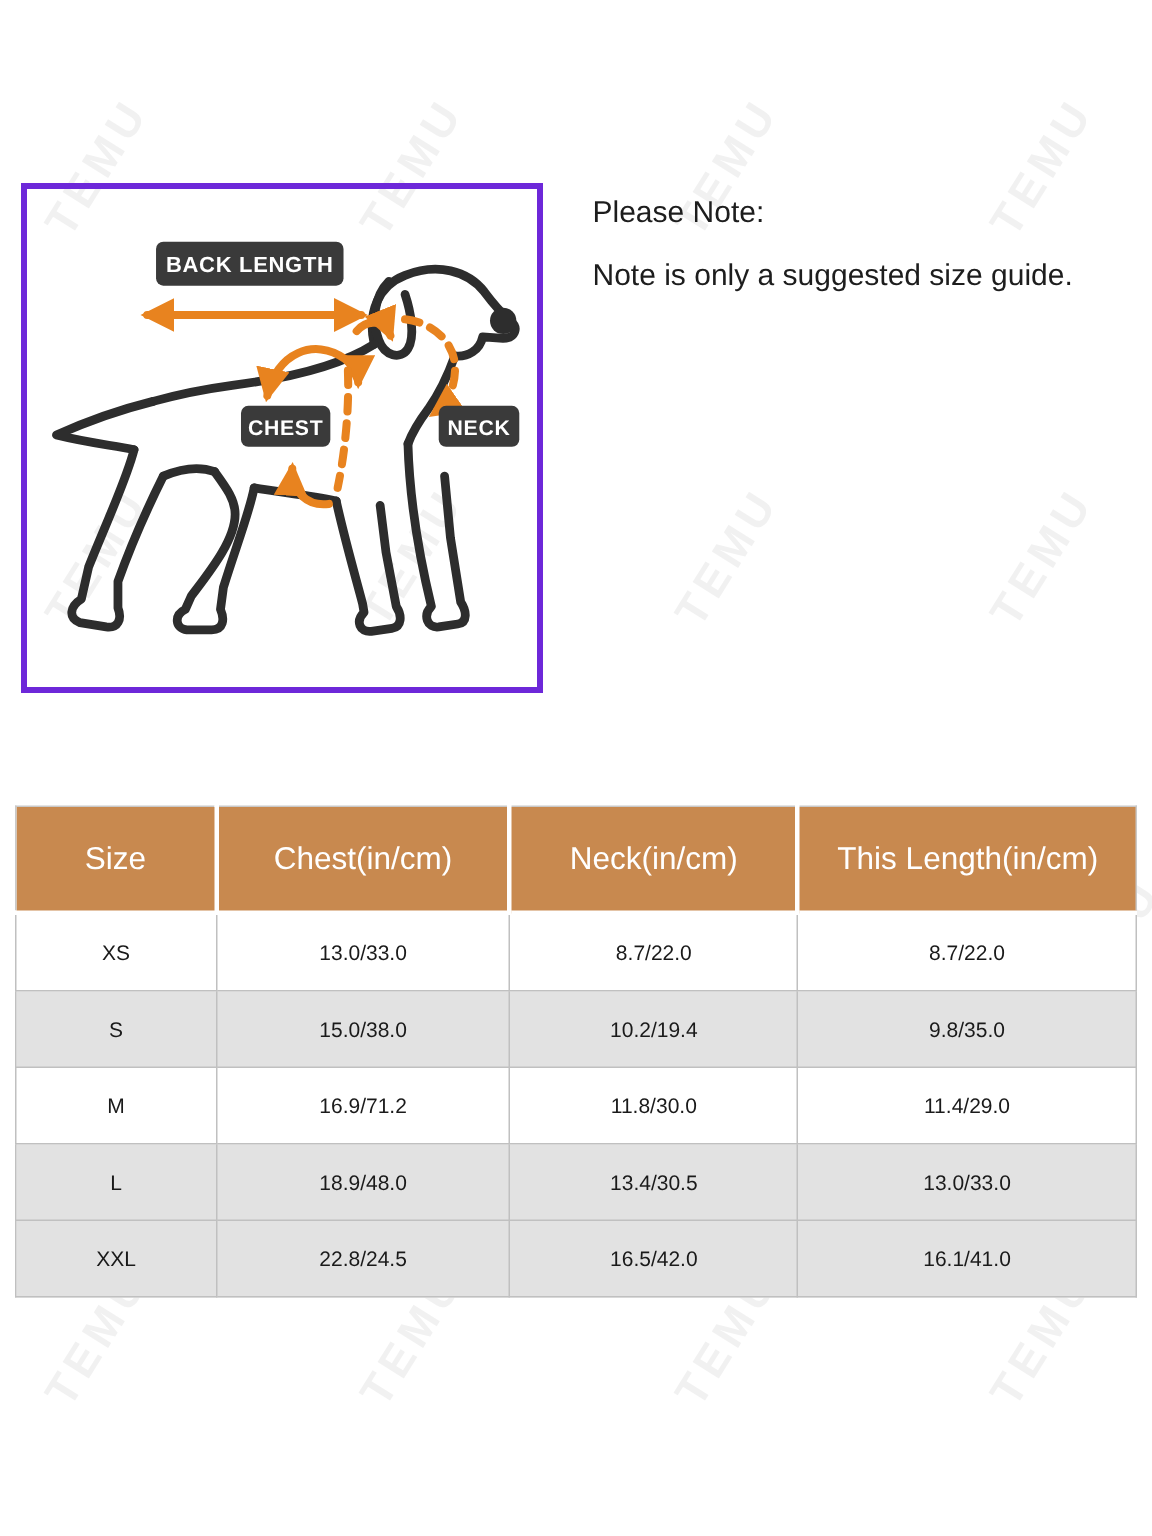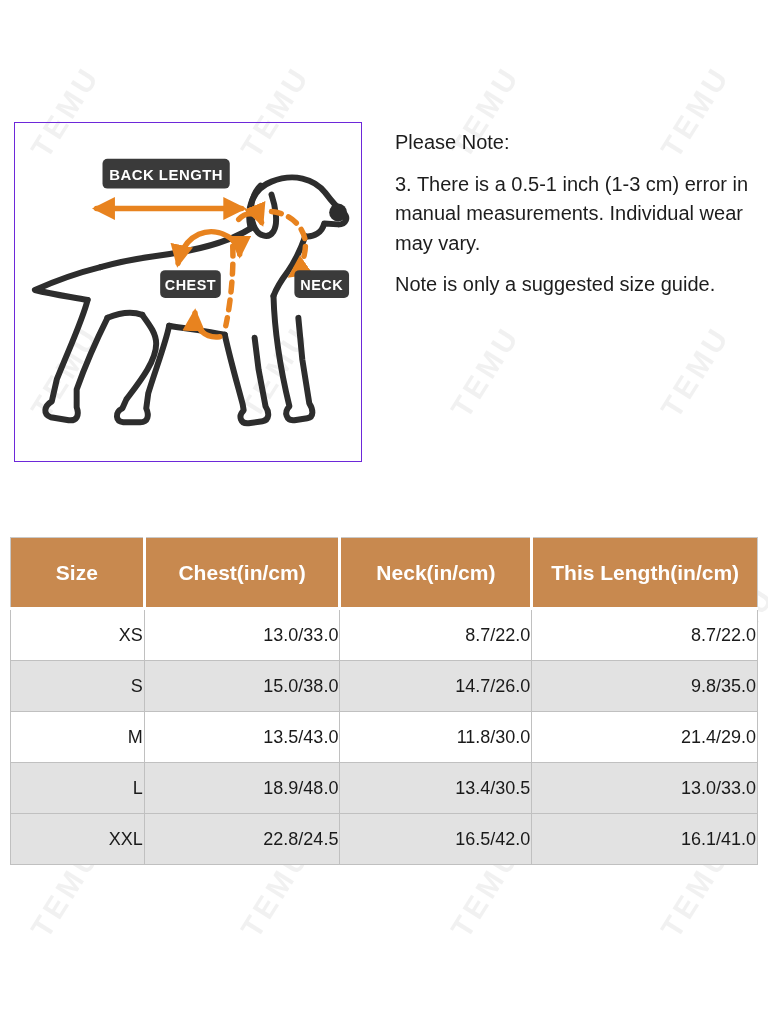--- a/index.html
+++ b/index.html
@@ -21,21 +21,21 @@
   
   .wm-layer{position:absolute;inset:0;z-index:0;pointer-events:none;}
   .wm{
     position:absolute;font-size:30px;font-weight:700;letter-spacing:4px;
     color:#8f8f8f;opacity:0.12;transform:rotate(-58deg);
   }
 
   
   .diagram-box{
     position:absolute;left:14px;top:122px;width:348px;height:340px;
-    border:1px solid #6d28d9;background:transparent;z-index:1;box-sizing:border-box;
+    border:4px solid #6d28d9;background:transparent;z-index:1;box-sizing:border-box;
   }
   .diagram-box svg{display:block;width:100%;height:100%;}
   .dog path{stroke:var(--outline-dark);stroke-width:6;fill:none;stroke-linecap:round;stroke-linejoin:round;}
   .dog .fill-dark{fill:var(--outline-dark);stroke:none;}
   .orange path{stroke:var(--accent-orange);stroke-width:5.5;fill:none;stroke-linecap:round;stroke-linejoin:round;}
   .orange .dashed{stroke-dasharray:10 8;}
   .oafill{fill:var(--accent-orange);}
   .lbl{fill:var(--label-bg);}
   .lblt{fill:#ffffff;font-family:"Liberation Sans",sans-serif;font-weight:bold;font-size:15px;text-anchor:middle;letter-spacing:0.5px;}
   .lblt.small{font-size:14.5px;}
@@ -48,27 +48,27 @@
   .notes p{margin:12px;}
 
   
   .table-wrap{position:absolute;left:10px;top:537px;width:748px;z-index:1;}
   table.size-chart{
     width:100%;border-collapse:collapse;table-layout:fixed;
     border:1px solid #c9c9c9;background:#fff;
   }
   table.size-chart th{
     background:var(--table-header-bg);color:var(--table-header-text);
-    font-weight:bold;font-size:21px;height:67px;text-align:center;
+    font-weight:normal;font-size:21px;height:67px;text-align:center;
     border-right:3px solid #fff;border-bottom:3px solid #fff;
   }
   table.size-chart th:last-child{border-right:none;}
   table.size-chart td{
-    height:48px;text-align:right;vertical-align:middle;
-    font-size:18px;color:#1a1a1a;
+    height:48px;text-align:center;vertical-align:middle;
+    font-size:14px;color:#1a1a1a;
     border:1px solid var(--table-border);
   }
   table.size-chart tr.alt td{background:var(--table-row-alt-bg);}
 </style>
 </head>
 <body>
 
 <div class="page">
 
   <div class="wm-layer">
@@ -144,21 +144,20 @@
         <rect x="146" y="148" width="61" height="28" rx="5" class="lbl"></rect>
         <text x="176.5" y="168" class="lblt small">CHEST</text>
         <rect x="281" y="148" width="55" height="28" rx="5" class="lbl"></rect>
         <text x="308.5" y="168" class="lblt small">NECK</text>
       </g>
     </svg>
   </div>
 
   <div class="notes">
     <p>Please Note:</p>
-    <p>3. There is a 0.5-1 inch (1-3 cm) error in manual measurements. Individual wear may vary.</p>
     <p>Note is only a suggested size guide.</p>
   </div>
 
   <div class="table-wrap">
     <table class="size-chart">
       <colgroup>
         <col style="width:17.9%">
         <col style="width:26.2%">
         <col style="width:25.7%">
         <col style="width:30.2%">
@@ -174,28 +173,28 @@
       <tbody>
         <tr>
           <td>XS</td>
           <td>13.0/33.0</td>
           <td>8.7/22.0</td>
           <td>8.7/22.0</td>
         </tr>
         <tr class="alt">
           <td>S</td>
           <td>15.0/38.0</td>
-          <td>14.7/26.0</td>
+          <td>10.2/19.4</td>
           <td>9.8/35.0</td>
         </tr>
         <tr>
           <td>M</td>
-          <td>13.5/43.0</td>
+          <td>16.9/71.2</td>
           <td>11.8/30.0</td>
-          <td>21.4/29.0</td>
+          <td>11.4/29.0</td>
         </tr>
         <tr class="alt">
           <td>L</td>
           <td>18.9/48.0</td>
           <td>13.4/30.5</td>
           <td>13.0/33.0</td>
         </tr>
         <tr class="alt">
           <td>XXL</td>
           <td>22.8/24.5</td>

